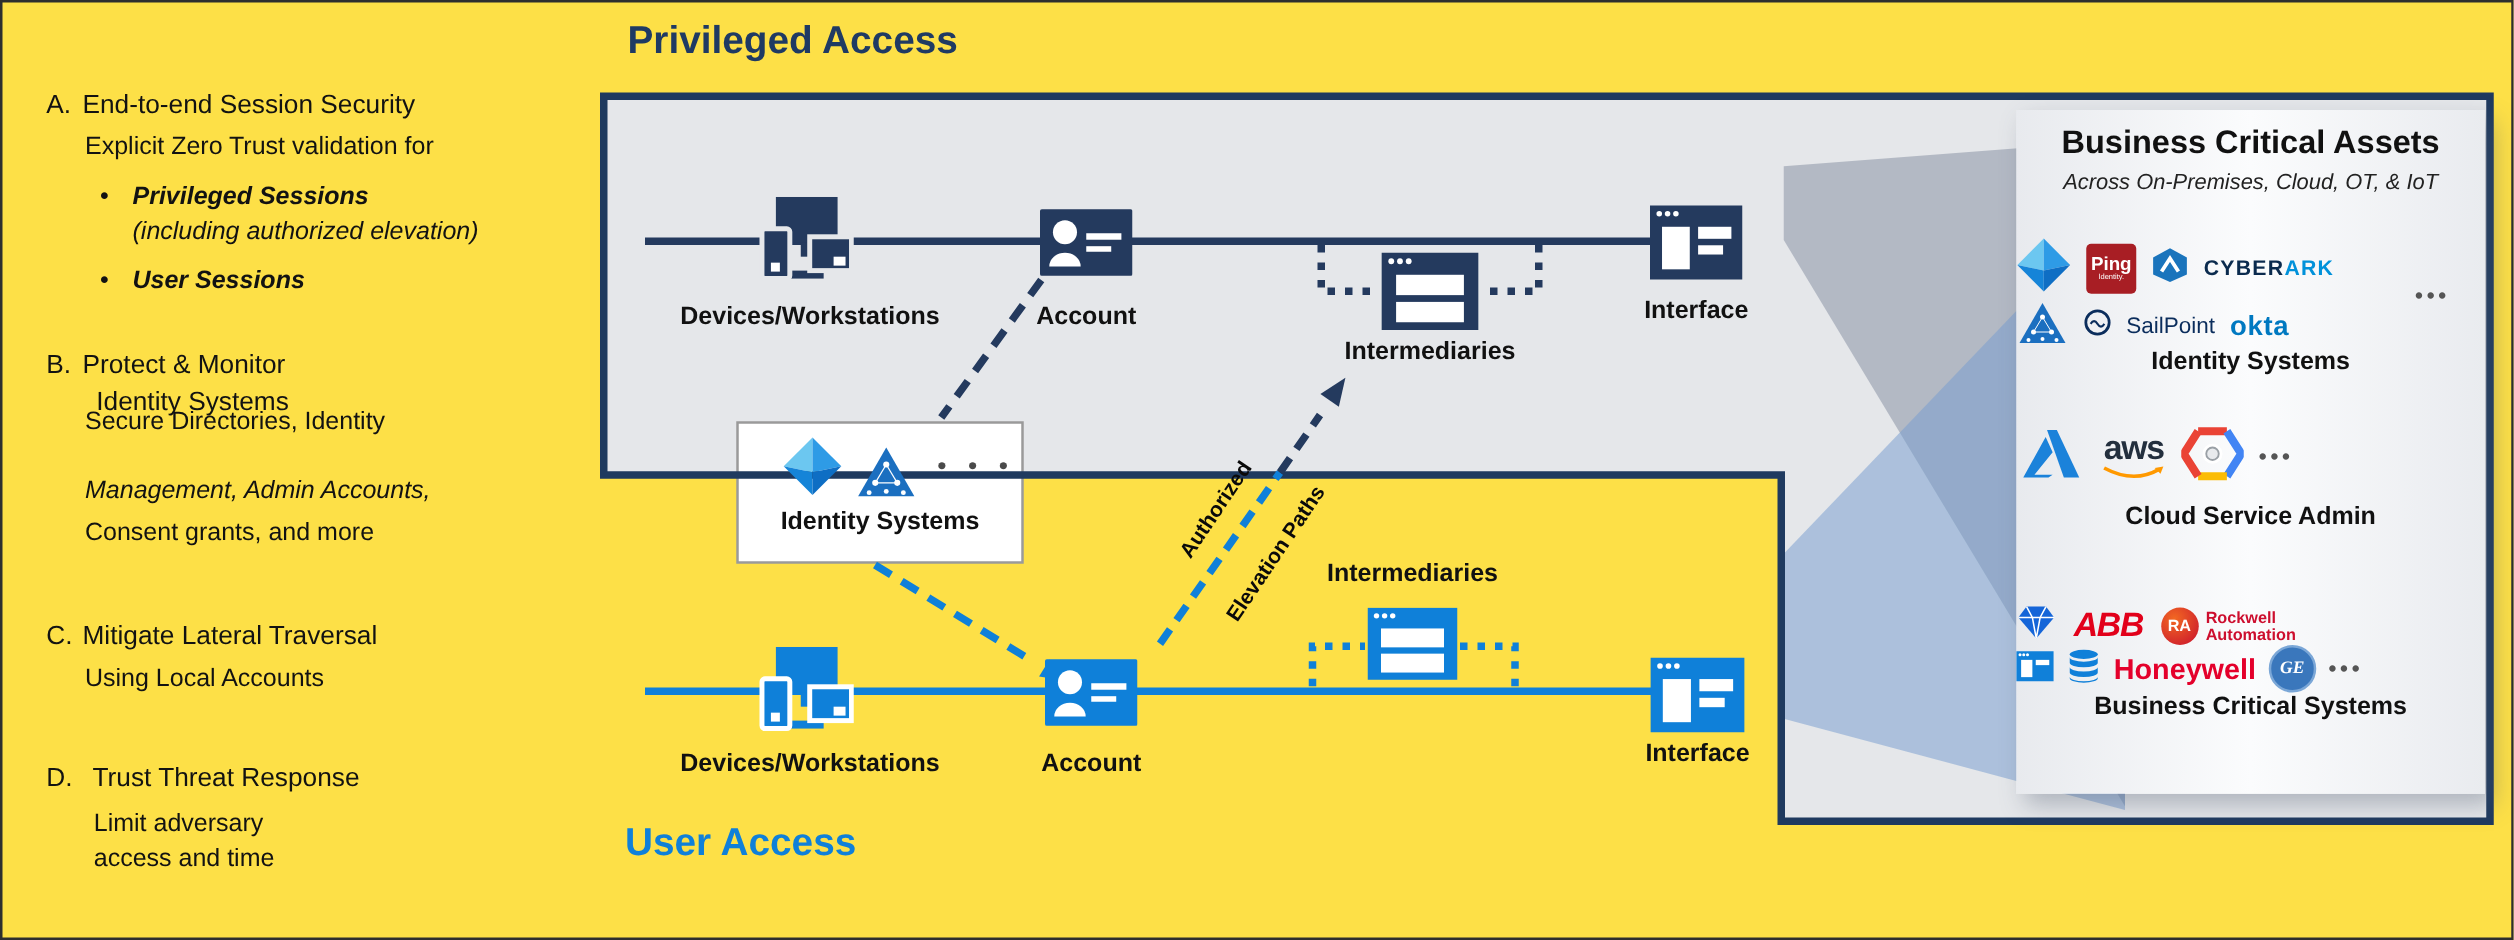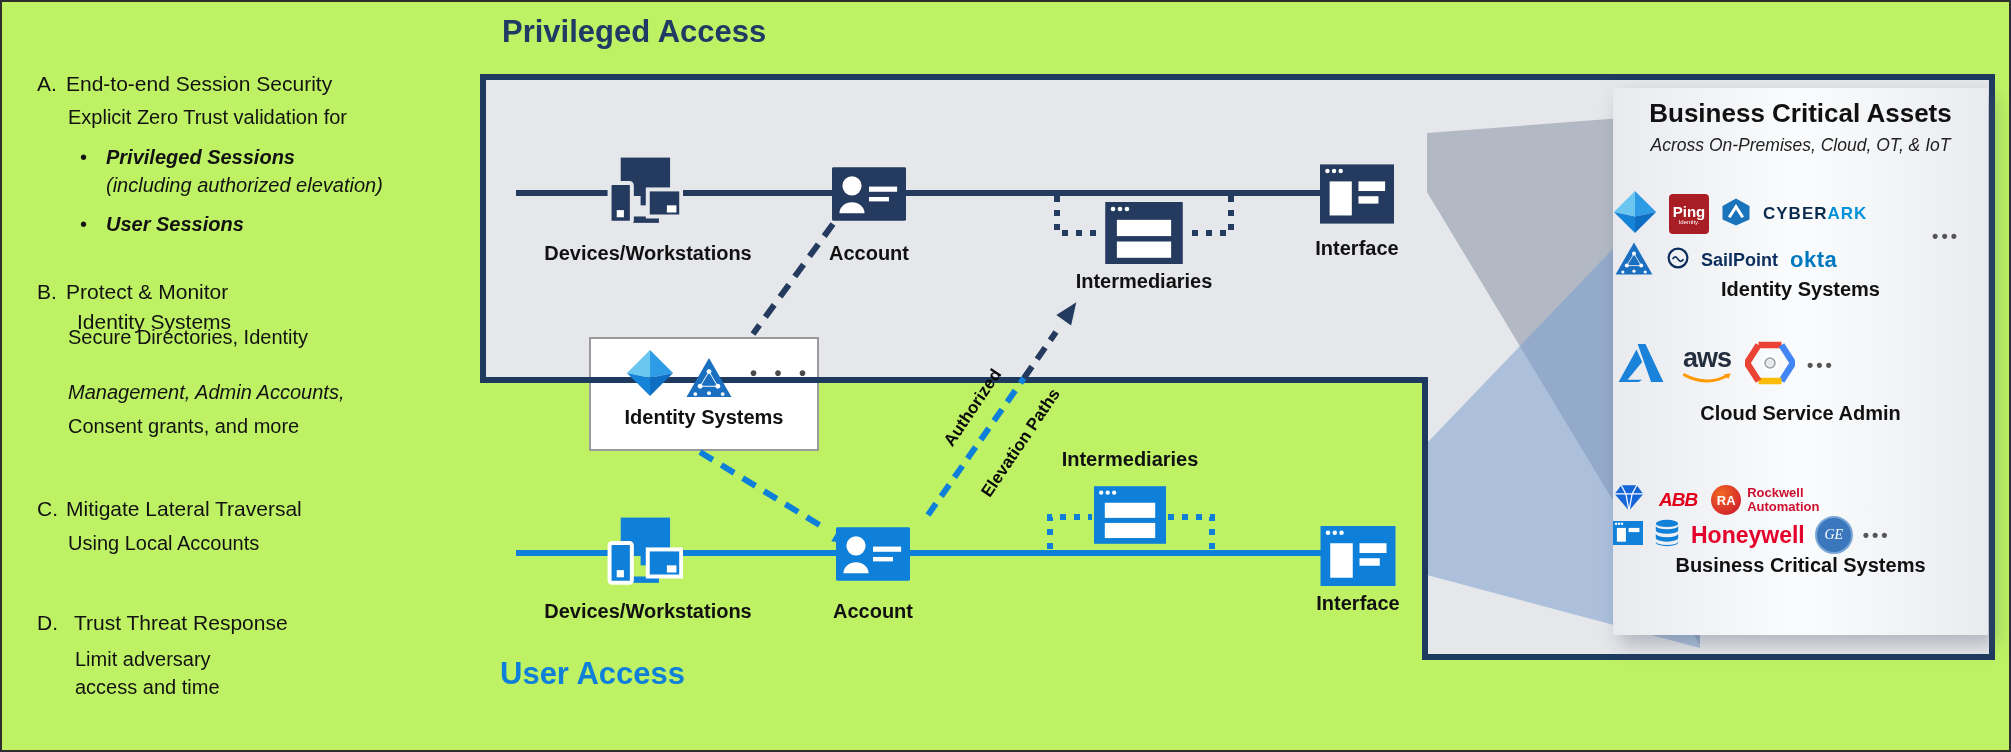--- a/index.html
+++ b/index.html
@@ -1,21 +1,21 @@
 <!DOCTYPE html>
 <html><head>
 <meta charset="utf-8">
 <style>
   :root{
     --navy:#1f3a5f; --navy-icon:#243a5e; --blue:#0f80d9; --blue-title:#0f80d9;
     --priv-fill:#e5e7ea; --box-border:#9a9a9a; --ink:#141414;
   }
   html,body{margin:0;padding:0;background:#fff;}
   #canvas{
-    position:relative; width:2011px; height:752px; background:#bef264;
+    position:relative; width:2011px; height:752px; background:#fde047;
     outline:2px solid #2e2e2e; outline-offset:-2px; overflow:hidden;
     font-family:"Liberation Sans", sans-serif; color:var(--ink);
   }
   .abs{position:absolute;}
   svg.layer{position:absolute; left:0; top:0; z-index:1;}
   .z2{z-index:2;} .z3{z-index:3;}
   
   .plane-title{font-size:31px; font-weight:700; white-space:nowrap;}
   .priv-title{color:#1f3a63;}
   .user-title{color:var(--blue-title);}
@@ -49,33 +49,33 @@
            font-size:20px; font-weight:600; color:#111;}
   .p-row{position:absolute; left:0; right:0; display:flex; 
          align-items:center; gap:12px;}
   .p-dots{font-size:18px; font-weight:700; color:#555; letter-spacing:3px;}
   .brand-ping{width:40px; height:40px; background:#a81e24; border-radius:4px; color:#fff;
               display:flex; flex-direction:column; align-items:center; justify-content:center; line-height:1;}
   .brand-ping .p1{font-size:15px; font-weight:700;}
   .brand-ping .p2{font-size:6px;}
   .cyber-txt{font-size:17px; font-weight:700; letter-spacing:1px;}
   .cyber-txt .c1{color:#0b2b4e;} .cyber-txt .c2{color:#0091da;}
-  .sail-txt{font-size:18px; font-weight:700; color:#0b2d5c;}
+  .sail-txt{font-size:18px; font-weight:400; color:#0b2d5c;}
   .okta-txt{font-size:22px; font-weight:700; color:#0079c1; letter-spacing:.5px;}
   .aws-wrap{display:flex; flex-direction:column; align-items:center; line-height:1;}
   .aws-txt{font-size:27px; font-weight:700; color:#232f3e; letter-spacing:-1px;}
-  .abb-txt{font-size:19px; font-weight:800; color:#e2001a; letter-spacing:-1px; font-style:italic;}
+  .abb-txt{font-size:27px; font-weight:800; color:#e2001a; letter-spacing:-1px; font-style:italic;}
   .hw-txt{font-size:23px; font-weight:800; color:#e4002b;}
   .ra-wrap{display:flex; align-items:center; gap:6px;}
   .ra-badge{width:30px; height:30px; border-radius:50%;
             background:radial-gradient(circle at 35% 30%, #f26822, #c8102e);
             color:#fff; font-size:13px; font-weight:800; display:flex; align-items:center; justify-content:center;}
   .ra-txt{font-size:13px; font-weight:800; color:#cd0e2e; line-height:1.05; text-align:left;}
   .ge-badge{width:34px; height:34px; border-radius:50%; background:#3a77bc; border:2px solid #7ba7d7;
-            color:#fff; font-size:14px; font-weight:400; font-style:italic;
+            color:#fff; font-size:14px; font-weight:700; font-style:italic;
             display:flex; align-items:center; justify-content:center; font-family:"Liberation Serif",serif;}
 </style>
 </head>
 <body>
 
 <div id="canvas">
 
   <svg class="layer" width="2011" height="752" viewBox="0 0 2011 752">
 
     <path d="M483,77 H1992 V657 H1425 V380 H483 Z" fill="#e5e7ea"></path>

